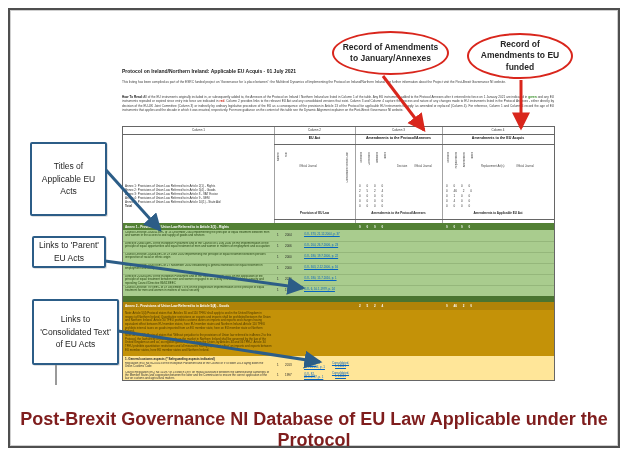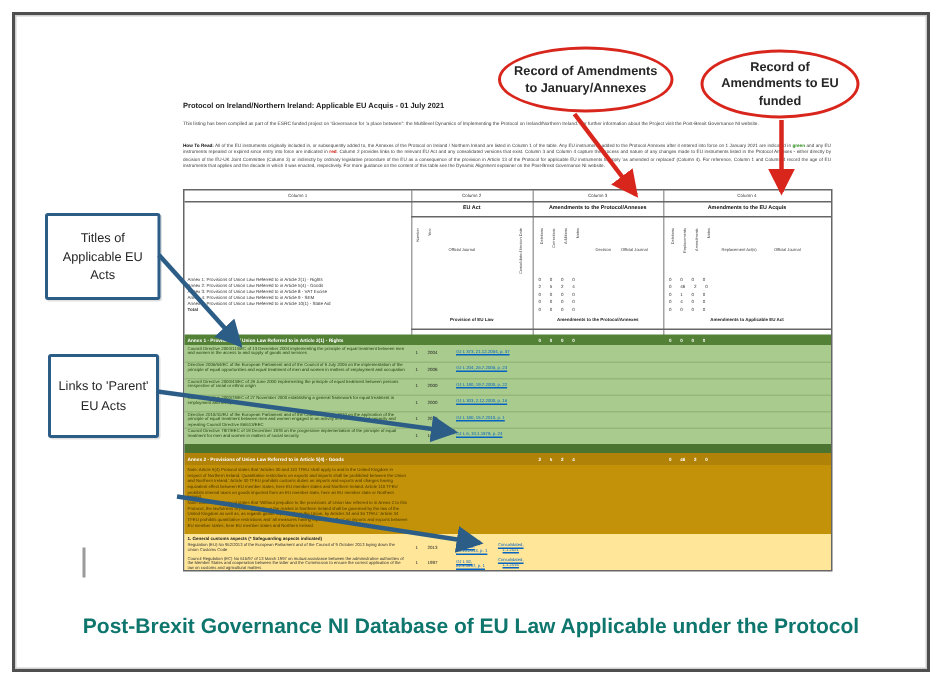--- a/index.html
+++ b/index.html
@@ -46,21 +46,21 @@
          font-size:2.8px;line-height:1.15;color:#333;}
   
   .oval{position:absolute;border:2.5px solid #d9261c;border-radius:50%;background:rgba(255,255,255,.0);
         display:flex;align-items:center;justify-content:center;text-align:center;
         font-size:8.5px;font-weight:600;color:#262626;line-height:1.35;padding:4px 8px;box-sizing:border-box;}
   .bluebox{position:absolute;border:2px solid #2c5d87;border-radius:2px;background:#fff;
         display:flex;align-items:center;justify-content:center;text-align:center;
         font-size:8.5px;color:#262626;line-height:1.5;padding:4px;box-sizing:border-box;
         box-shadow:1px 1px 0 rgba(0,0,0,.12);}
   #caption{position:absolute;left:0;right:0;top:409px;text-align:center;
-           font-size:14px;font-weight:bold;color:#0f766e;}
+           font-size:18px;font-weight:bold;color:#7f1d1d;}
   #arrows{position:absolute;left:0;top:0;width:628px;height:456px;pointer-events:none;}
   .stub{position:absolute;left:55px;top:365px;width:1.5px;height:20px;background:#9a9a9a;}
 </style>
 </head>
 <body>
 
 <div id="stage">
   <div class="frame"></div>
 
   <div id="doc">
@@ -209,25 +209,28 @@
     </div>
   </div>
 
   <div class="oval" style="left:332px;top:31px;width:117px;height:44px">
     <span>Record of Amendments to January/Annexes</span>
   </div>
   <div class="oval" style="left:467px;top:33px;width:106px;height:46px">
     <span>Record of Amendments to EU funded</span>
   </div>
 
-  <div class="bluebox" style="left:30px;top:142px;width:77px;height:58px">
+  <div class="bluebox" style="left:30px;top:142px;width:77px;height:74px">
     <span>Titles of Applicable EU Acts</span>
   </div>
-  <div class="bluebox" style="left:32px;top:236px;width:74px;height:56px">
+  <div class="bluebox" style="left:32px;top:236px;width:74px;height:32px">
     <span>Links to 'Parent' EU Acts</span>
+  </div>
+  <div class="bluebox" style="left:32px;top:299px;width:87px;height:66px">
+    <span>Links to 'Consolidated Text' of EU Acts</span>
   </div>
   <div class="stub"></div>
 
   <svg id="arrows" viewBox="0 0 628 456" xmlns="http://www.w3.org/2000/svg">
     <defs>
       <marker id="mred" markerWidth="7" markerHeight="7" refX="5.2" refY="3" orient="auto">
         <path d="M0,0 L6,3 L0,6 z" fill="#d9261c"></path>
       </marker>
       <marker id="mblue" markerWidth="7" markerHeight="7" refX="5.2" refY="3" orient="auto">
         <path d="M0,0 L6,3 L0,6 z" fill="#2c5d87"></path>

